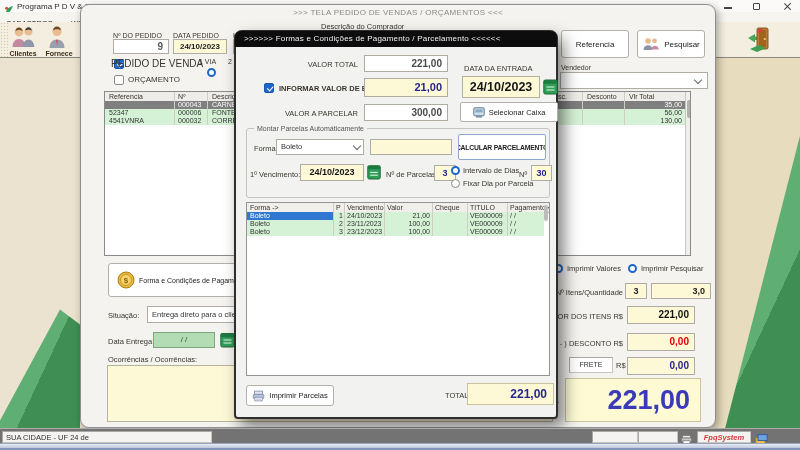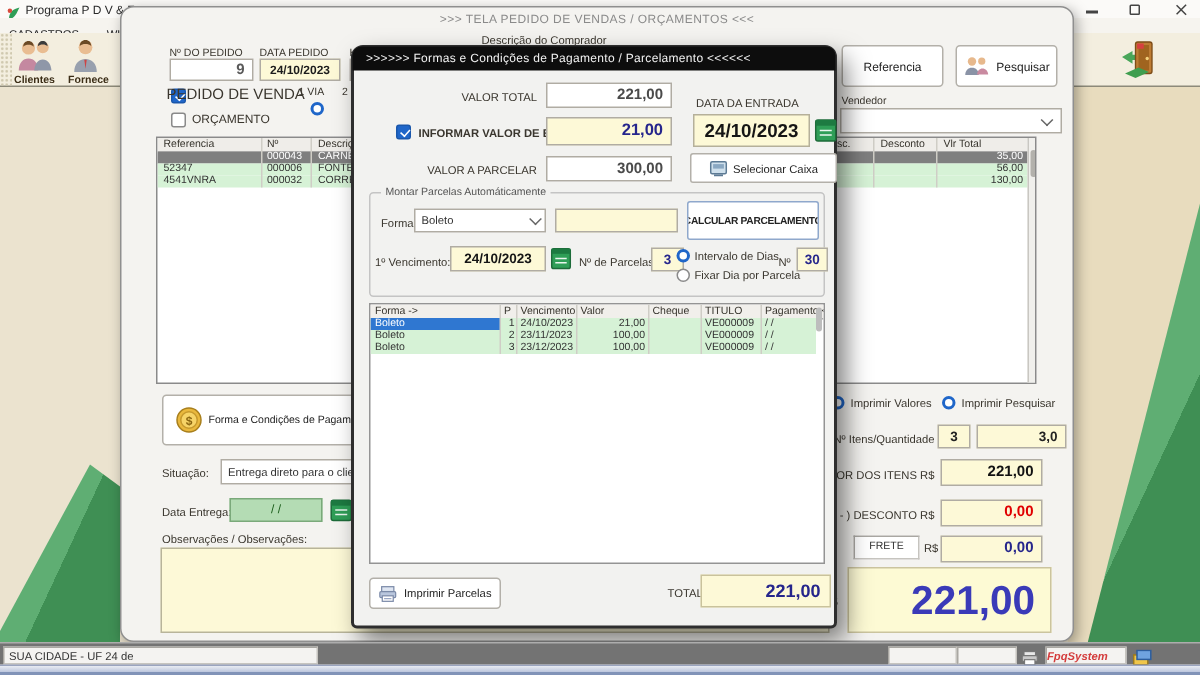--- a/index.html
+++ b/index.html
@@ -194,21 +194,21 @@
     <div class="fld center" style="left:72px;top:327px;width:62px;height:16px;line-height:14px;background:#b4dcb4;border-color:#7aa97a;color:#1a5c1a;font-size:8px">/ /</div>
     <span class="abs" style="left:139px;top:327px;width:15px;height:16px">
       <svg width="15" height="16" viewBox="0 0 15 16">
           <rect x="0.8" y="1.5" width="13.4" height="13.5" rx="1.5" fill="#2f9e57" stroke="#1d6b39"></rect>
           <rect x="0.8" y="1.5" width="13.4" height="3.6" fill="#1d7a41"></rect>
           <line x1="3.5" y1="8" x2="11.5" y2="8" stroke="#eaf6ee"></line>
           <line x1="3.5" y1="11" x2="11.5" y2="11" stroke="#eaf6ee"></line>
         </svg>
     </span>
     <span class="lbl" style="left:160px;top:333px">Hora:</span>
-    <span class="lbl" style="left:27px;top:350px">Observações / Observações:</span>
+    <span class="lbl" style="left:27px;top:350px">Ocorrências / Ocorrências:</span>
     <div class="abs" style="left:26px;top:360px;width:446px;height:57px;background:#fdf9d7;border:1px solid #b8b49a;box-sizing:border-box"></div>
 
     <span class="rd on" style="left:473px;top:259px"></span>
     <span class="lbl" style="left:486px;top:259px">Imprimir Valores</span>
     <span class="rd on" style="left:547px;top:259px"></span>
     <span class="lbl" style="left:560px;top:259px">Imprimir Pesquisar</span>
 
     <span class="lbl right" style="left:438px;top:283px;width:104px">Nº Itens/Quantidade</span>
     <div class="fld yellow center" style="left:544px;top:278px;width:22px;height:16px;line-height:14px;font-size:9px;font-weight:bold;color:#222">3</div>
     <div class="fld yellow right" style="left:570px;top:278px;width:60px;height:16px;line-height:14px;padding-right:5px;font-size:9px;font-weight:bold;color:#222">3,0</div>
@@ -361,21 +361,21 @@
     <div class="abs sunken" style="left:592px;top:2px;width:44px;height:10px"></div>
     <div class="abs sunken" style="left:638px;top:2px;width:38px;height:10px"></div>
     <span class="abs" style="left:680px;top:2px;width:13px;height:10px">
       <svg width="13" height="10" viewBox="0 0 16 13">
           <rect x="3" y="0.5" width="10" height="3.5" fill="#e8e8e8" stroke="#777"></rect>
           <rect x="1.5" y="4" width="13" height="5" rx="1" fill="#c8c8c8" stroke="#777"></rect>
           <rect x="3.5" y="7.5" width="9" height="4.5" fill="#fff" stroke="#777"></rect>
         </svg>
     </span>
     <div class="abs sunken" style="left:697px;top:2px;width:52px;height:10px">
-      <span class="abs" style="left:0;top:1px;width:52px;text-align:left;font-size:7.5px;font-style:italic;font-weight:bold;color:#d43c3c">FpqSystem</span>
+      <span class="abs" style="left:0;top:1px;width:52px;text-align:center;font-size:7.5px;font-style:italic;font-weight:bold;color:#d43c3c">FpqSystem</span>
     </div>
     <span class="abs" style="left:755px;top:2px;width:13px;height:11px">
       <svg width="13" height="11" viewBox="0 0 13 11">
           <rect x="0.8" y="3.6" width="9.4" height="6.6" fill="#f0c64a" stroke="#9c7a1d"></rect>
           <rect x="3" y="0.6" width="9.2" height="6" fill="#6fa3e0" stroke="#2d5e9e"></rect>
         </svg>
     </span>
   </div>
   <div class="abs" style="left:0;top:443px;width:800px;height:7px;background:linear-gradient(#e8ebf2,#bcc6dd);border-top:1px solid #9aa4bf;border-bottom:2px solid #8193b8;box-sizing:border-box"></div>
 

